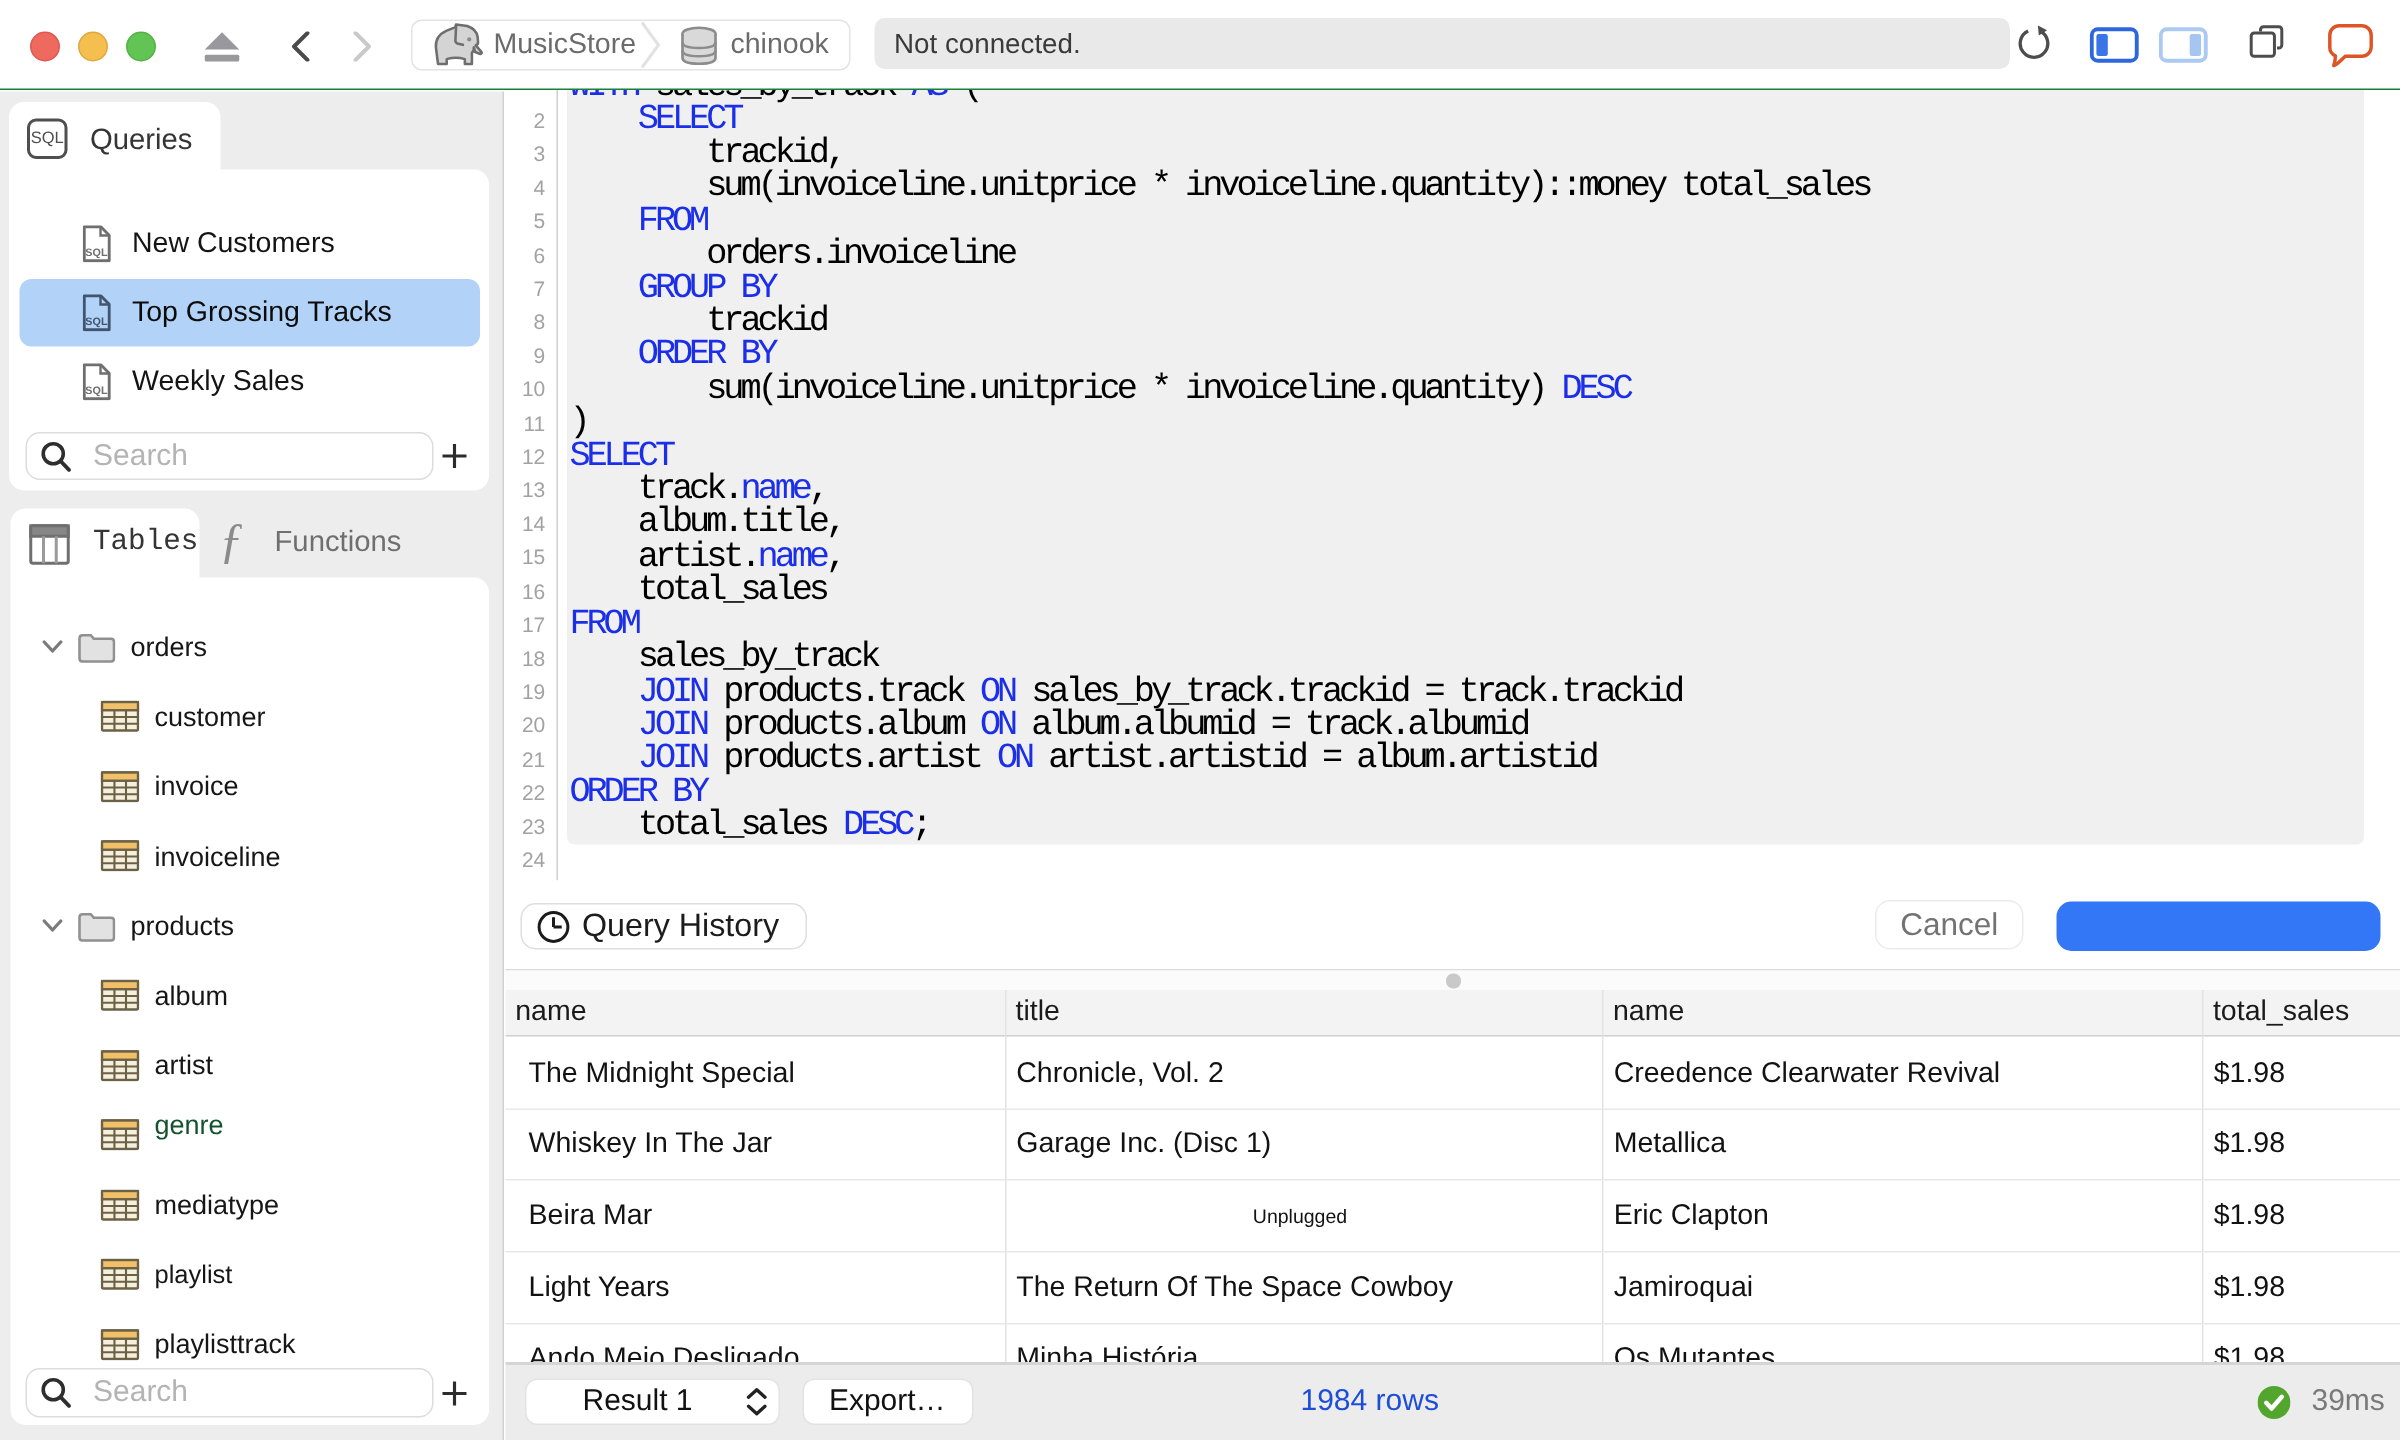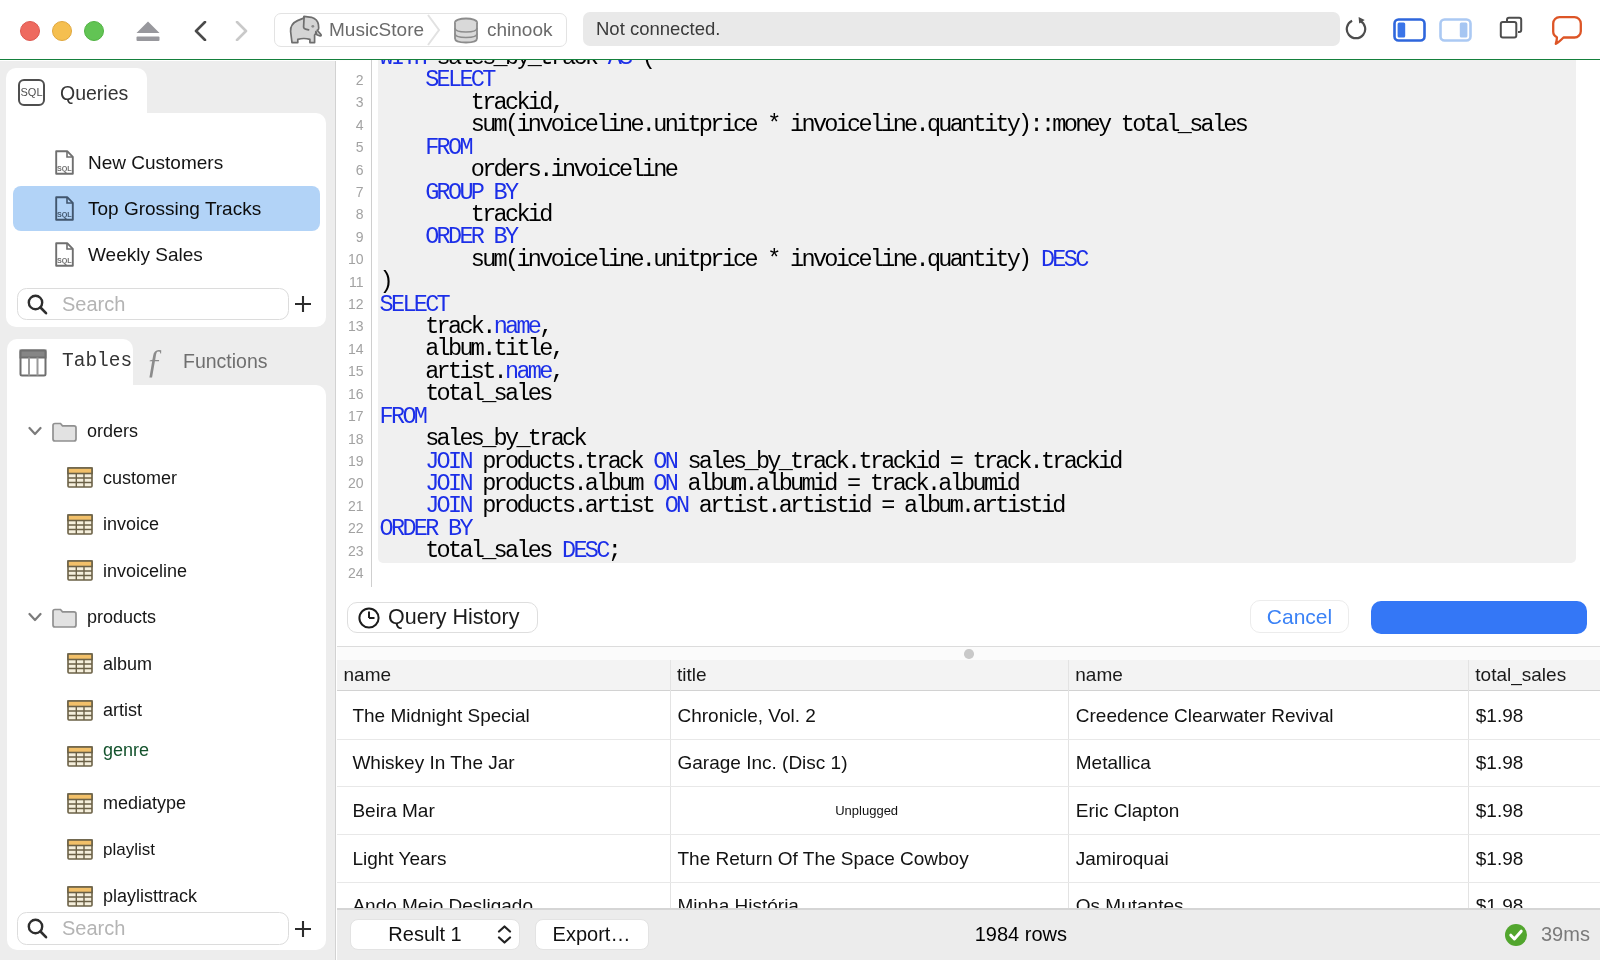--- a/index.html
+++ b/index.html
@@ -240,21 +240,21 @@
   </div>
 
   <div class="abs" style="left:347px;top:602px;width:191px;height:31px;background:#fff;border:1.5px solid #dedede;border-radius:10px;"></div>
   <svg class="abs" style="left:358px;top:607px;" width="22" height="22" viewBox="0 0 22 22">
     <circle cx="11" cy="11" r="9.6" fill="none" stroke="#1c1c1c" stroke-width="2"></circle>
     <path d="M11 11 L11 4.5 M11 11 L16.5 11" stroke="#1c1c1c" stroke-width="2" fill="none"></path>
   </svg>
   <div class="abs" style="left:388px;top:602px;height:31px;line-height:31px;font-size:21.5px;color:#1c1c1c;">Query History</div>
 
   <div class="abs" style="left:1250px;top:600px;width:99px;height:33px;background:#fff;border:1.5px solid #ececec;border-radius:10px;"></div>
-  <div class="abs" style="left:1250px;top:600px;width:99px;height:33px;line-height:33px;text-align:center;font-size:21px;color:#3b82f6;">Cancel</div>
+  <div class="abs" style="left:1250px;top:600px;width:99px;height:33px;line-height:33px;text-align:center;font-size:21px;color:#737373;">Cancel</div>
   <div class="abs" style="left:1371px;top:601px;width:216px;height:33px;background:#3477f6;border-radius:10px;"></div>
 
   <div class="abs" style="left:337px;top:645.5px;width:1263px;height:1.5px;background:#dcdcdc;"></div>
   <div class="abs" style="left:337px;top:647px;width:1263px;height:13px;background:#fbfbfb;"></div>
   <div class="abs" style="left:964px;top:649px;width:9.5px;height:9.5px;border-radius:50%;background:#c9c9c9;"></div>
 
   <div id="grid">
       <div class="abs" style="left:337px;top:660px;width:1263px;height:30.5px;background:#f3f3f3;border-bottom:1px solid #d2d2d2;"></div>
       <div class="abs" style="left:343.5px;top:660px;height:30.5px;line-height:30.5px;font-size:19px;color:#1a1a1a;">name</div>
       <div class="abs" style="left:677px;top:660px;height:30.5px;line-height:30.5px;font-size:19px;color:#1a1a1a;">title</div>
@@ -292,20 +292,20 @@
   <div class="abs" style="left:337px;top:908px;width:1263px;height:1.5px;background:#d5d5d5;"></div>
   <div class="abs" style="left:337px;top:909.5px;width:1263px;height:50.5px;background:#ececec;"></div>
   <div class="abs" style="left:349.5px;top:919px;width:170px;height:31px;background:#fff;border:1px solid #e3e3e3;border-radius:8px;"></div>
   <div class="abs" style="left:370px;top:919px;width:110px;height:31px;line-height:31px;text-align:center;font-size:20px;color:#111;">Result 1</div>
   <svg class="abs" style="left:497px;top:925px;" width="15" height="19" viewBox="0 0 15 19">
     <path d="M2 6.5 L7.5 1.5 L13 6.5" fill="none" stroke="#222" stroke-width="2.2" stroke-linecap="round" stroke-linejoin="round"></path>
     <path d="M2 12.5 L7.5 17.5 L13 12.5" fill="none" stroke="#222" stroke-width="2.2" stroke-linecap="round" stroke-linejoin="round"></path>
   </svg>
   <div class="abs" style="left:534.5px;top:919px;width:114px;height:31px;background:#fff;border:1px solid #e3e3e3;border-radius:8px;"></div>
   <div class="abs" style="left:534.5px;top:919px;width:114px;height:31px;line-height:31px;text-align:center;font-size:20px;color:#111;">Export…</div>
-  <div class="abs" style="left:867px;top:919px;width:200px;height:31px;line-height:31px;text-align:right;font-size:20px;color:#000000;">1984 rows</div>
+  <div class="abs" style="left:867px;top:919px;width:200px;height:31px;line-height:31px;text-align:left;font-size:20px;color:#1d4ed8;">1984 rows</div>
   <svg class="abs" style="left:1505px;top:923.5px;" width="22" height="22" viewBox="0 0 22 22">
     <circle cx="11" cy="11" r="11" fill="#52a62e"></circle>
     <path d="M5.8 11.2 L9.4 15 L16.2 7.2" fill="none" stroke="#fff" stroke-width="3" stroke-linecap="round" stroke-linejoin="round"></path>
   </svg>
   <div class="abs" style="left:1541px;top:919px;height:31px;line-height:31px;font-size:20px;color:#7a7a7a;">39ms</div>
 
 </div>
 
 </body></html>

